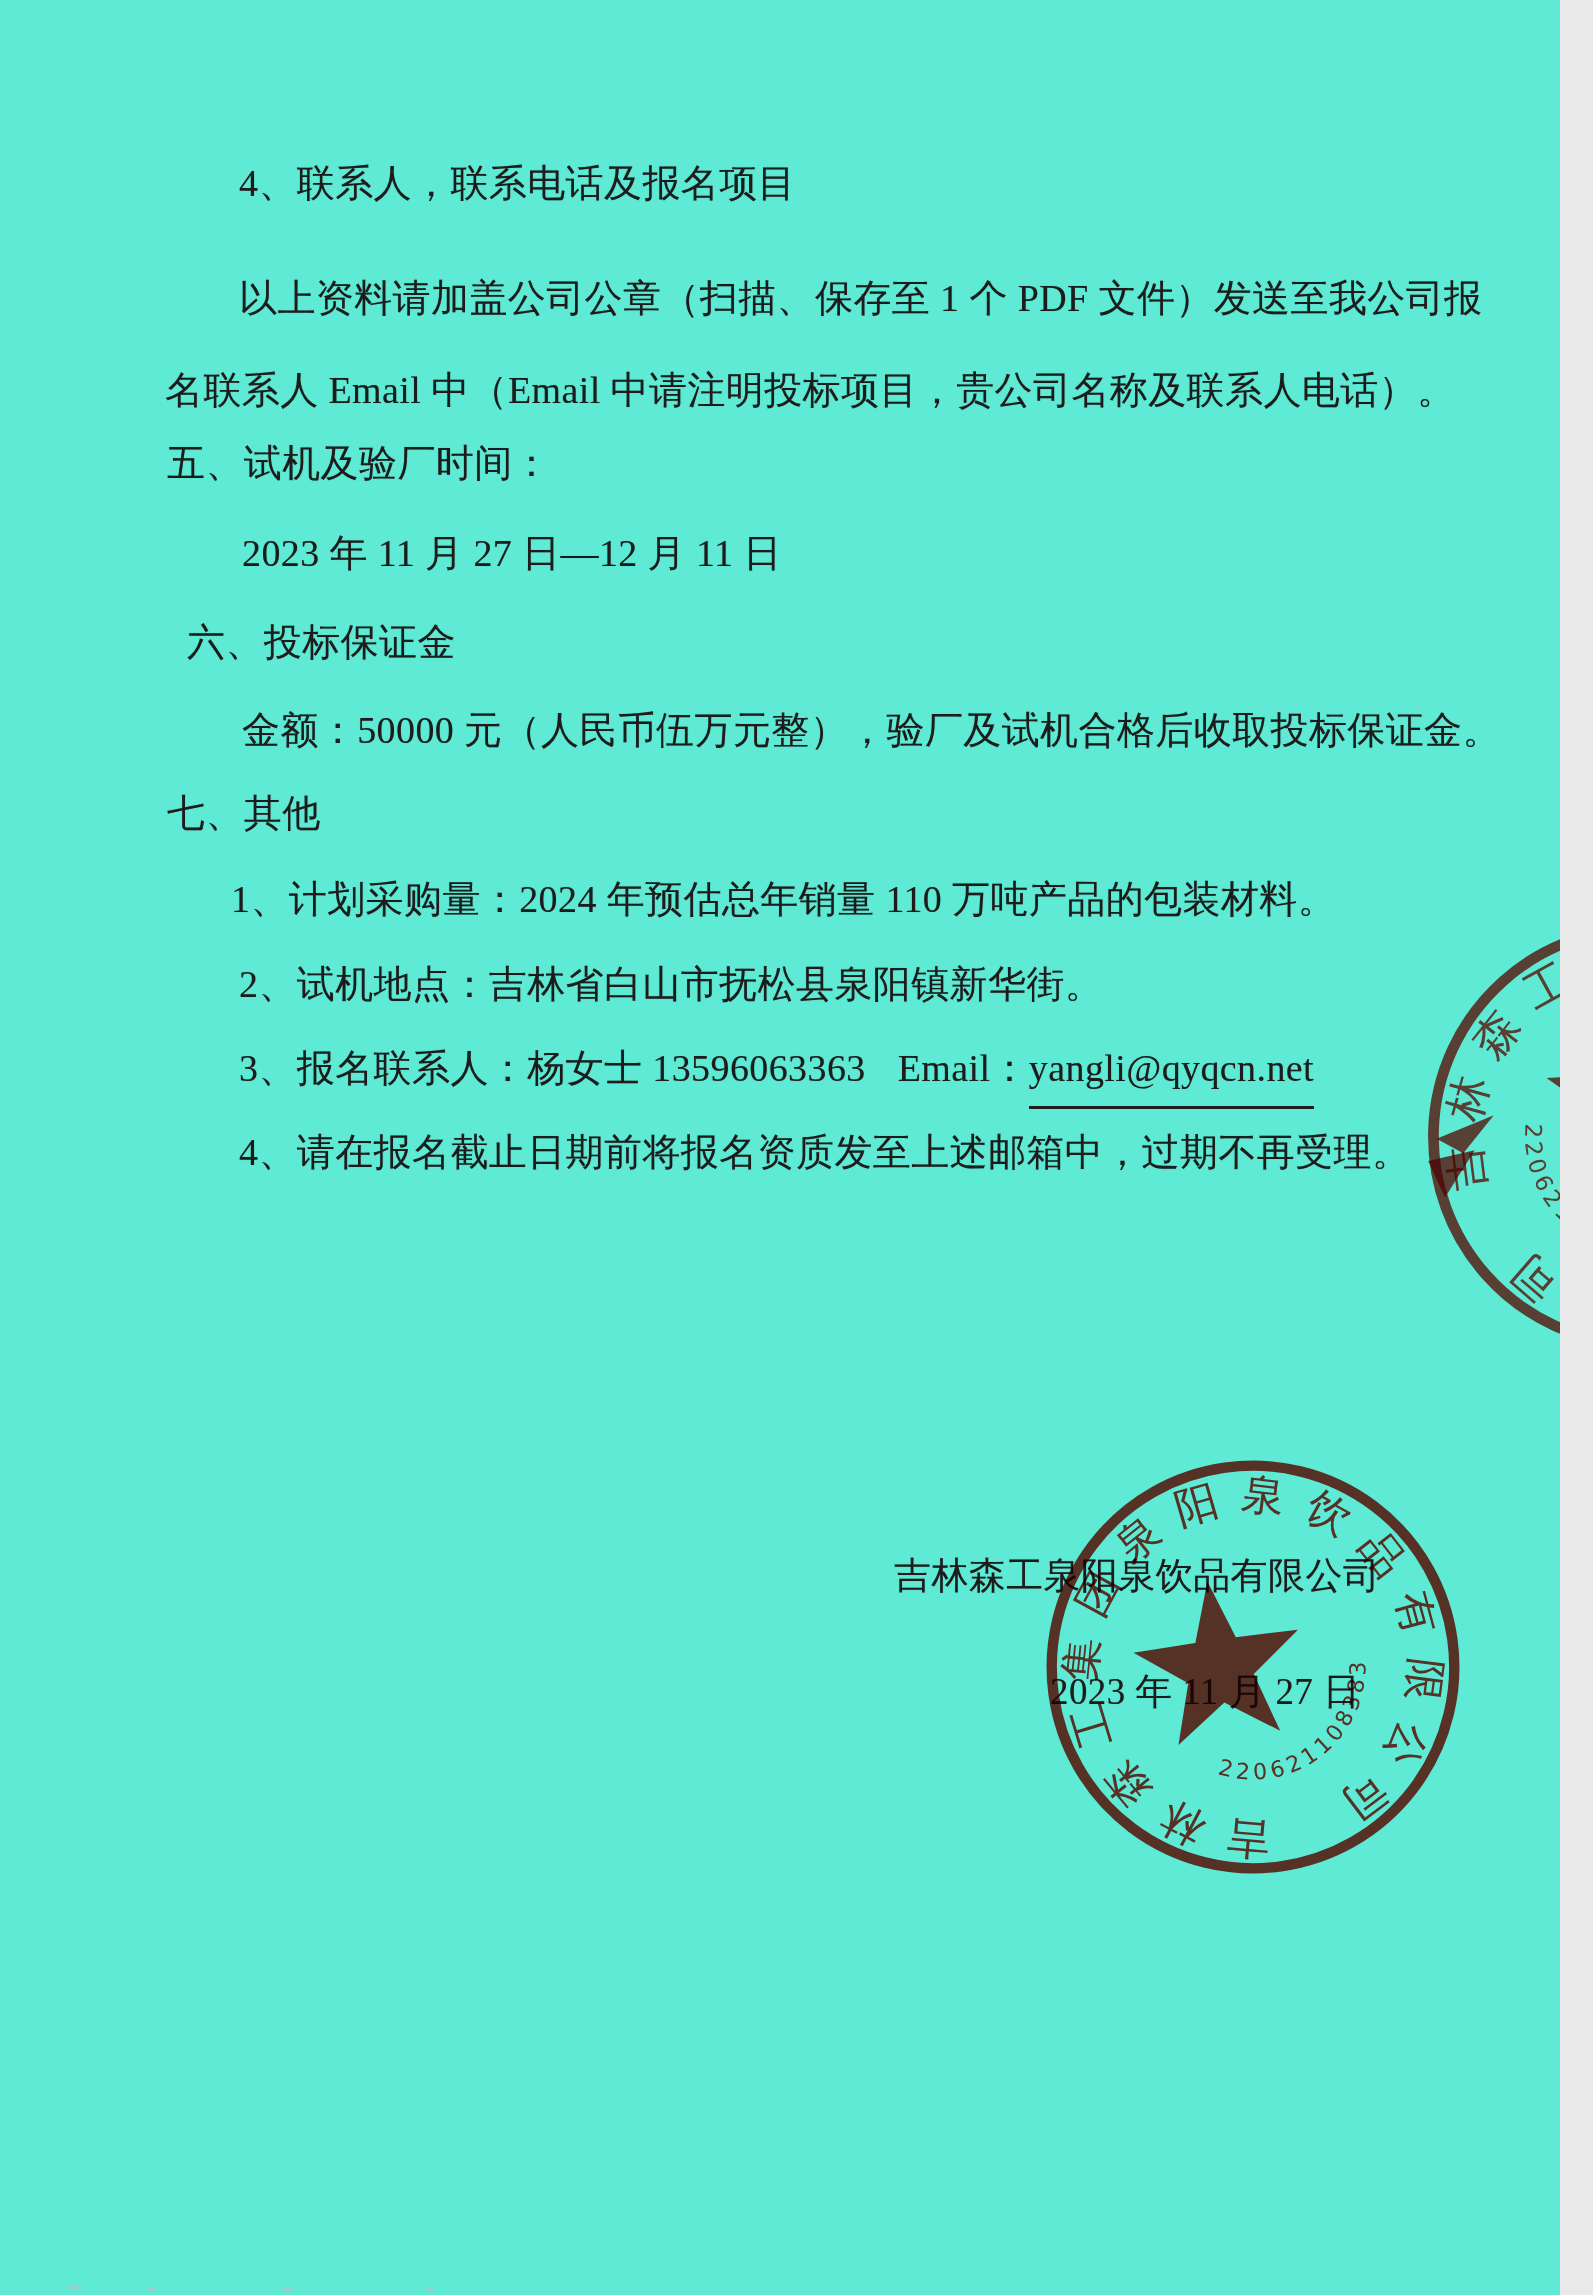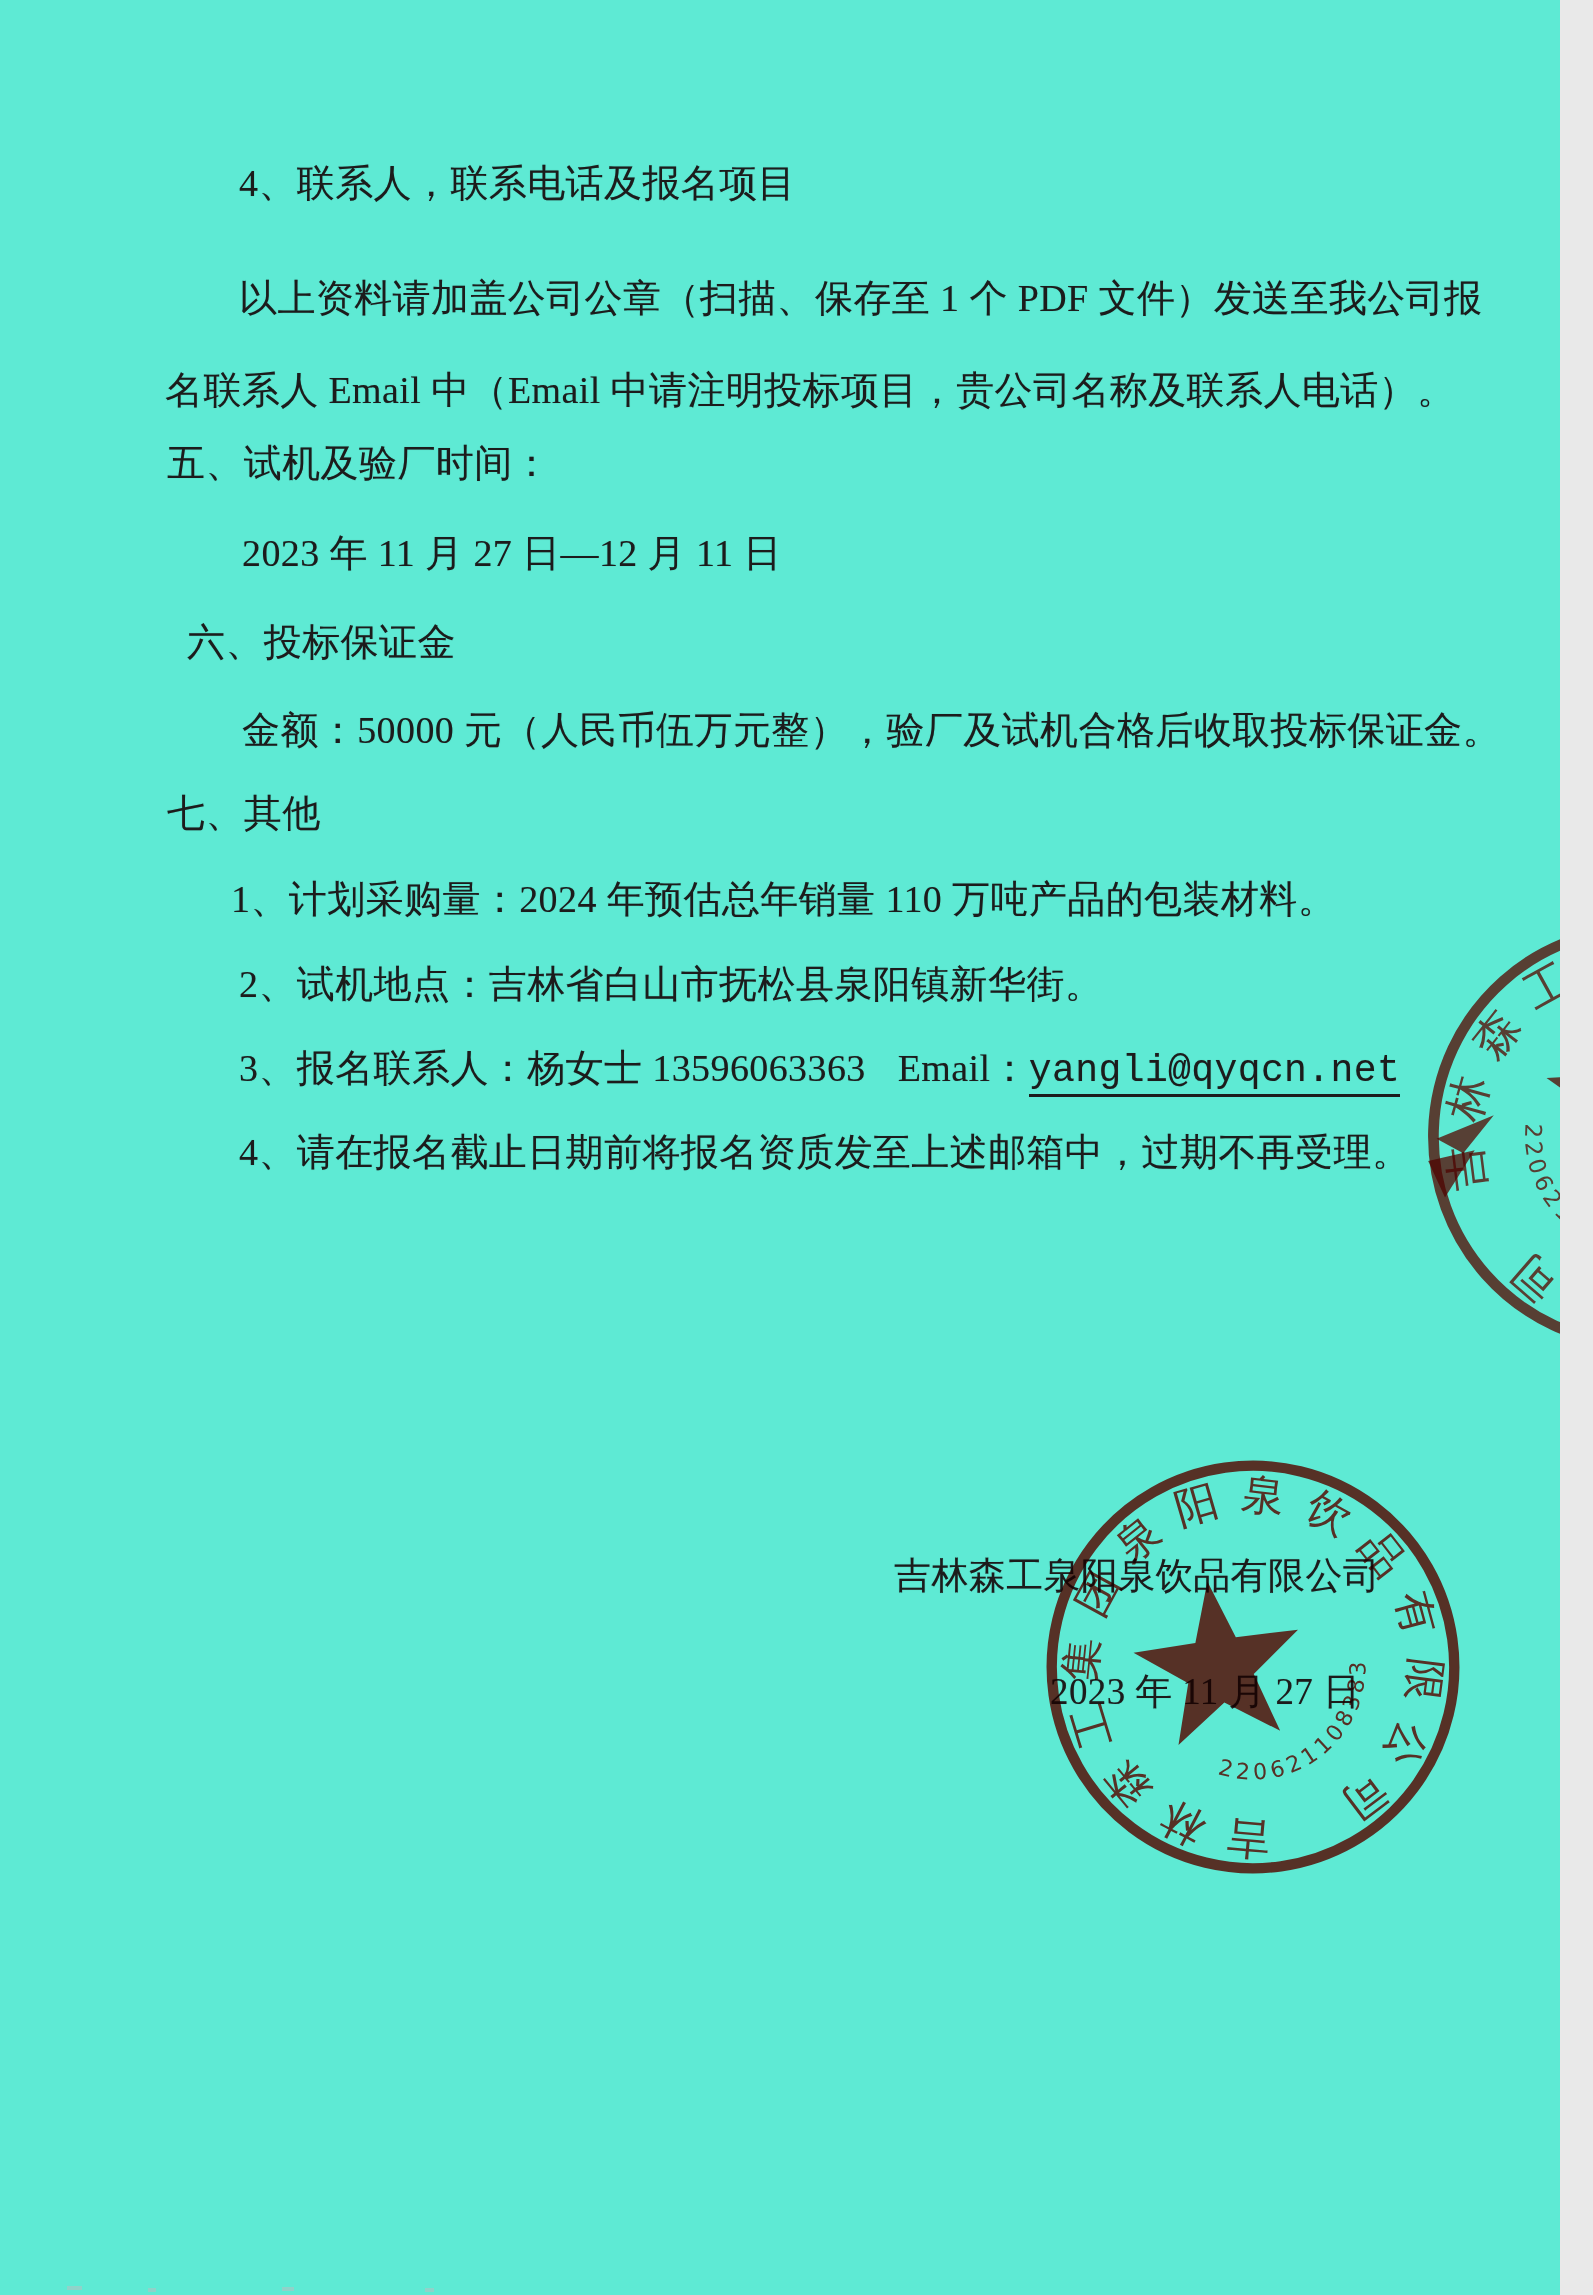--- a/index.html
+++ b/index.html
@@ -21,21 +21,21 @@
   .l4  { top:442px;  left:167px; }
   .l5  { top:532px;  left:242px; }
   .l6  { top:621px;  left:167px;margin-left:20px; }
   .l7  { top:709px;  left:242px; }
   .l8  { top:792px; left:167px; }
   .l9  { top:878px; left:231px; }
   .l10 { top:963px; left:239px; }
   .l11 { top:1047px; left:239px; }
   .l12 { top:1131px; left:239px; }
   .email-label { margin-left:32px; }
-  .email-underline { border-bottom:3.1px solid var(--ink); padding-bottom:2px;font-family:Liberation Mono, monospace; }
+  .email-underline { border-bottom:3.1px solid var(--ink); padding-bottom:17px; }
   .sig-company { top:1555px; left:894px; font-size:37px; }
   .sig-date    { top:1671px; left:1050px; font-size:37px; }
 
   .stamp { position:absolute; mix-blend-mode:multiply; }
   .stamp-bottom { left:1031px; top:1445px; width:444px; height:444px; opacity:.93; }
   .stamp-edge   { left:1412px; top:907px; width:459px; height:459px; opacity:.86; }
   .flag-mark    { left:1419px; top:1106px; width:84px; height:103px; opacity:.85; }
 
   .seal-ring   { fill:none; stroke:var(--seal-color); stroke-width:14px; }
   .seal-star   { fill:var(--seal-color); }

